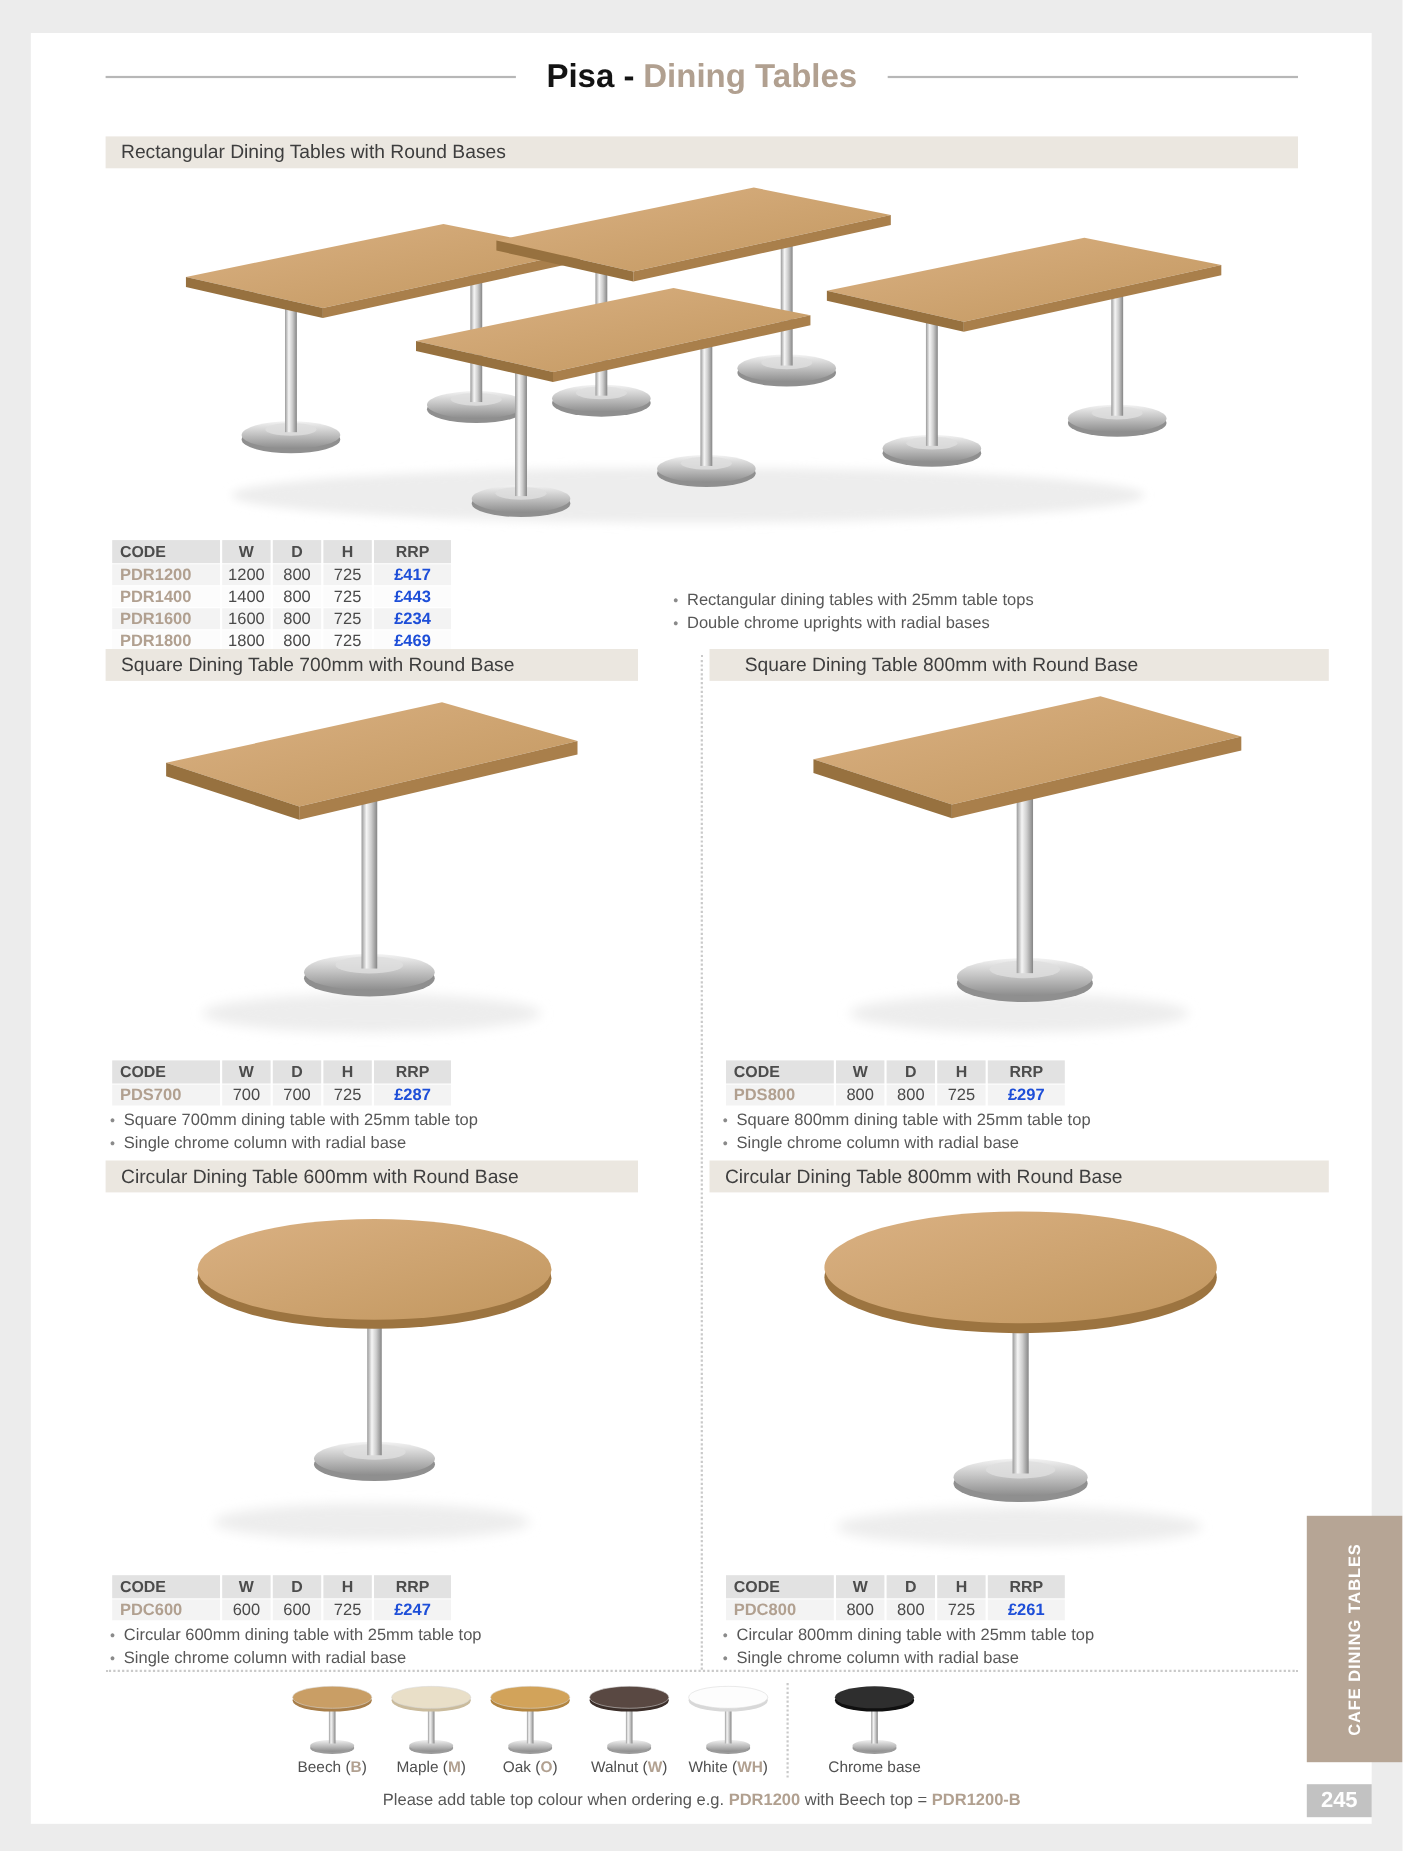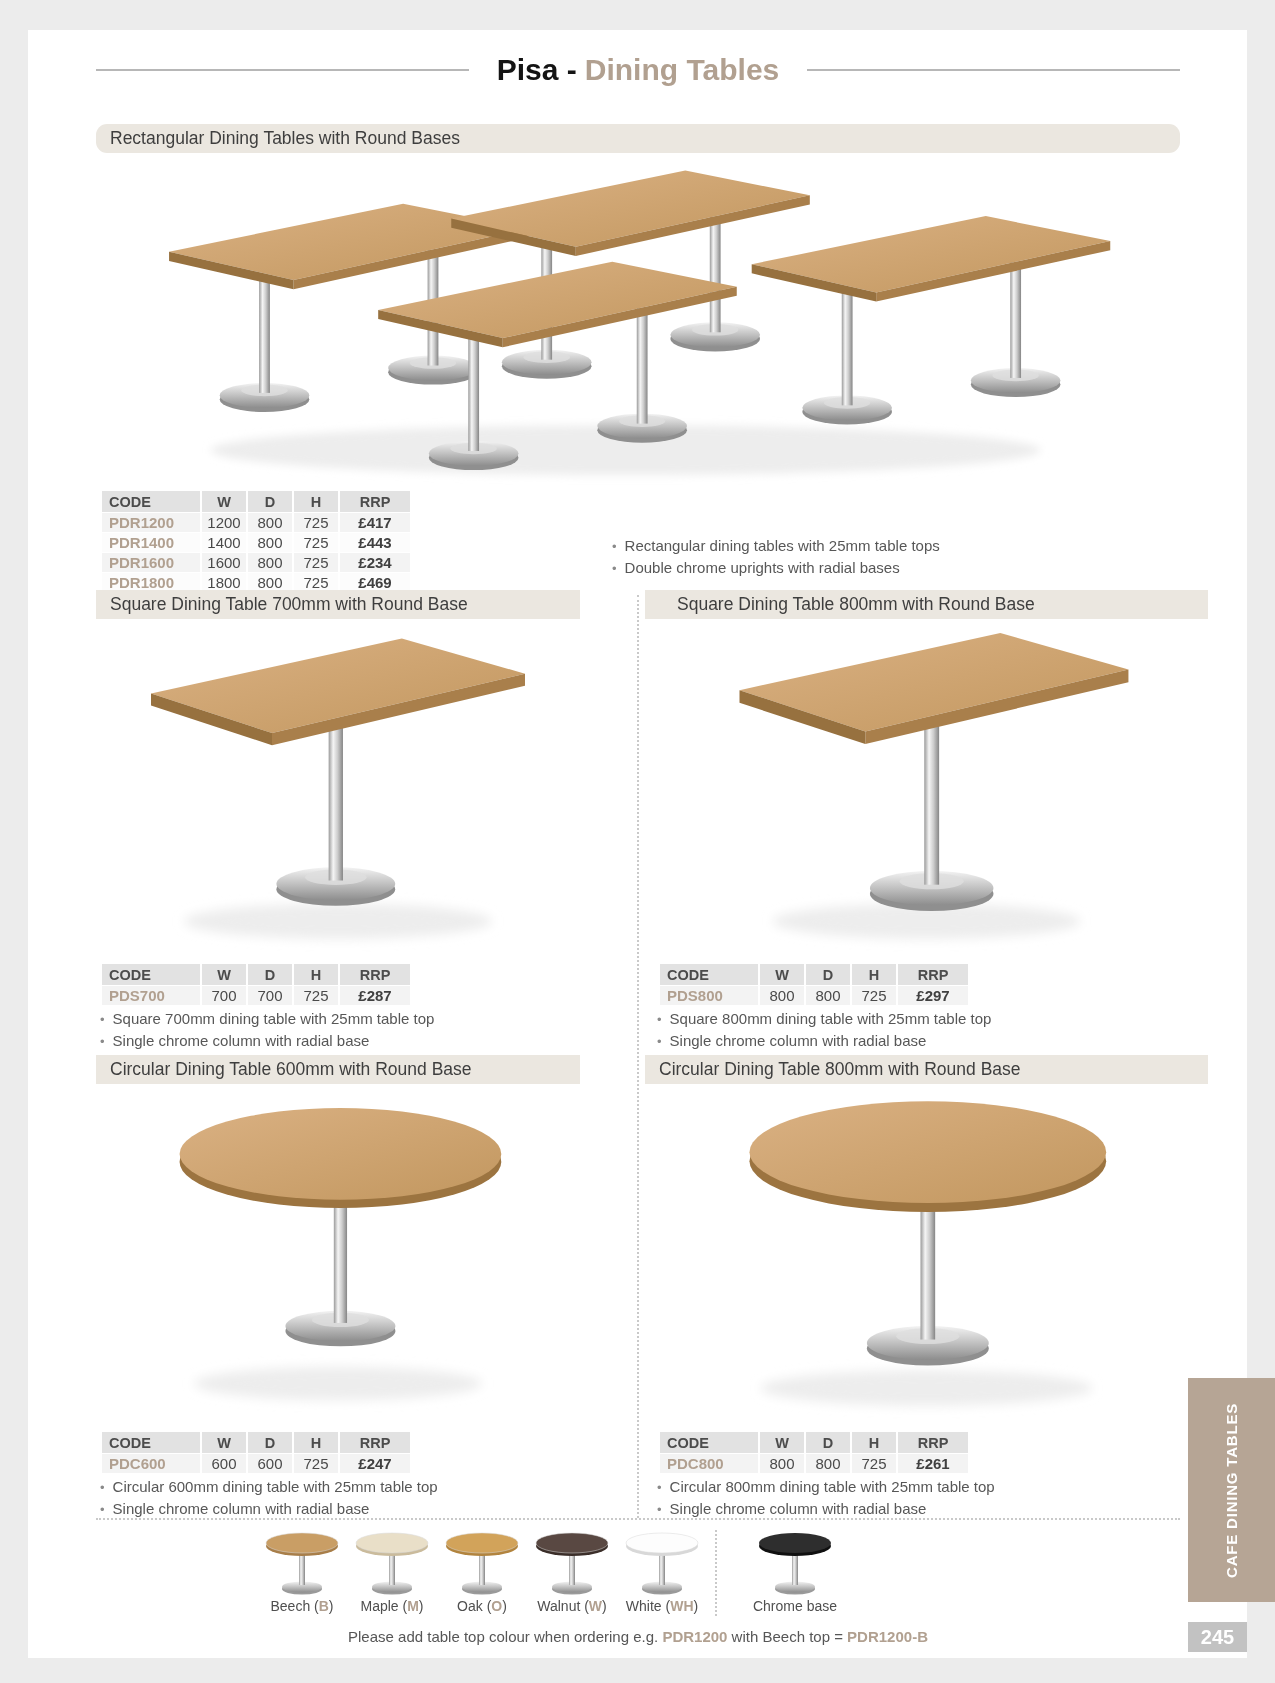--- a/index.html
+++ b/index.html
@@ -51,21 +51,21 @@
   table.spec td{
     background:#f3f3f3;color:#4a4a4a;font-size:15px;
     height:19px;padding:0 5px;text-align:center;
   }
   table.spec tr.even td{background:#fcfcfc;}
   .c-code{width:98px;}
   .c-w,.c-d,.c-h{width:44px;}
   .c-rrp{width:70px;}
   table.spec th.c-code, table.spec td.code{text-align:left;padding-left:7px;}
   table.spec td.code{color:var(--accent);font-weight:700;}
-  table.spec td.rrp{color:#404040;font-weight:700;}
+  table.spec td.rrp{color:#1d4ed8;font-weight:700;}
 
   
   ul.bullets{list-style:none;}
   ul.bullets li{
     font-size:15px;color:#575757;line-height:20.5px;white-space:nowrap;
   }
   ul.bullets li::before{content:"•";color:#8a8a8a;margin-right:8px;font-size:13px;}
 
   
   .vdot{border-left:2px dotted #c9c9c9;width:0;}
@@ -152,21 +152,21 @@
 </svg>
 
 <div class="page">
 
   <div class="abs title-row">
     <span class="line"></span>
     <h1><span class="t-black">Pisa -</span><span class="t-accent">Dining Tables</span></h1>
     <span class="line"></span>
   </div>
 
-  <div class="abs bar" style="left:68px;top:94px;width:1084px;border-radius:11px;">Rectangular Dining Tables with Round Bases</div>
+  <div class="abs bar" style="left:68px;top:94px;width:1084px;">Rectangular Dining Tables with Round Bases</div>
 
   <svg class="abs" style="left:68px;top:128px;" width="1084" height="332" viewBox="0 0 1150 400" preserveAspectRatio="xMidYMid meet">
     <ellipse cx="560" cy="352" rx="500" ry="30" fill="#ededed" filter="url(#blur5)"></ellipse>
     <use href="#rtable" transform="translate(10,55)"></use>
     <use href="#rtable" transform="translate(350,15)"></use>
     <use href="#rtable" transform="translate(712,70)"></use>
     <use href="#rtable" transform="translate(262,125)"></use>
   </svg>
 
   <table class="spec abs" style="left:72px;top:460px;">

